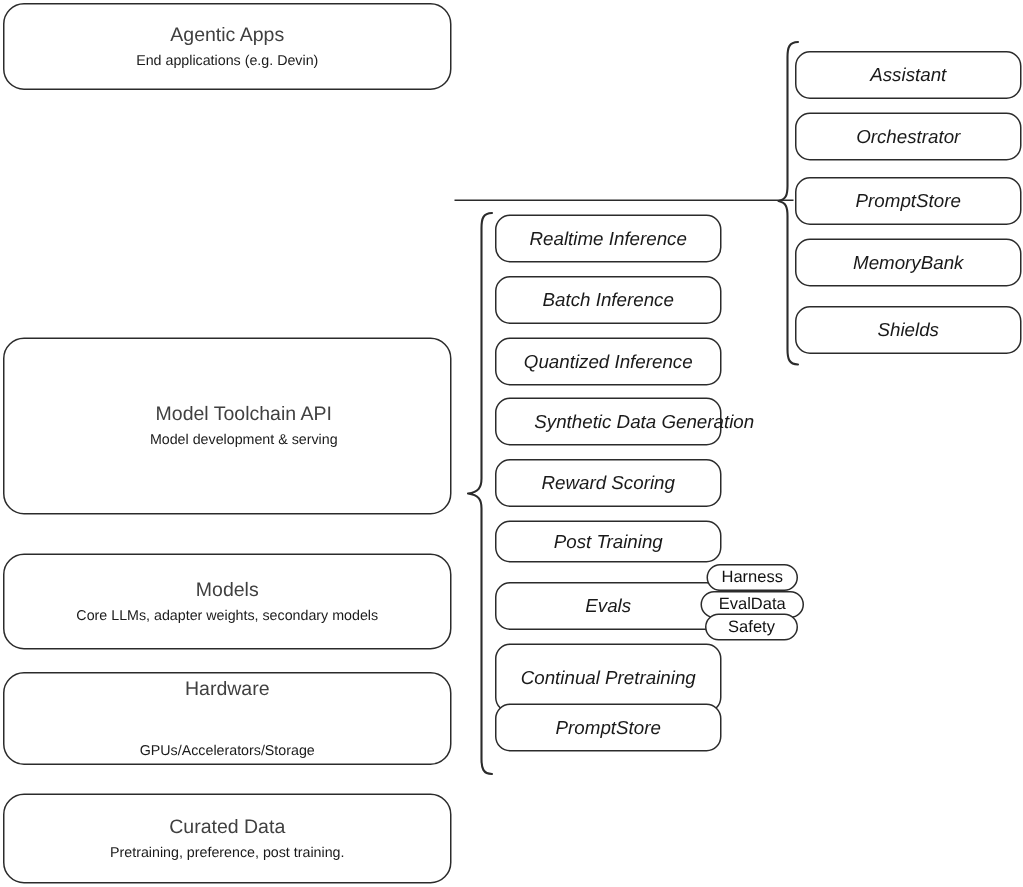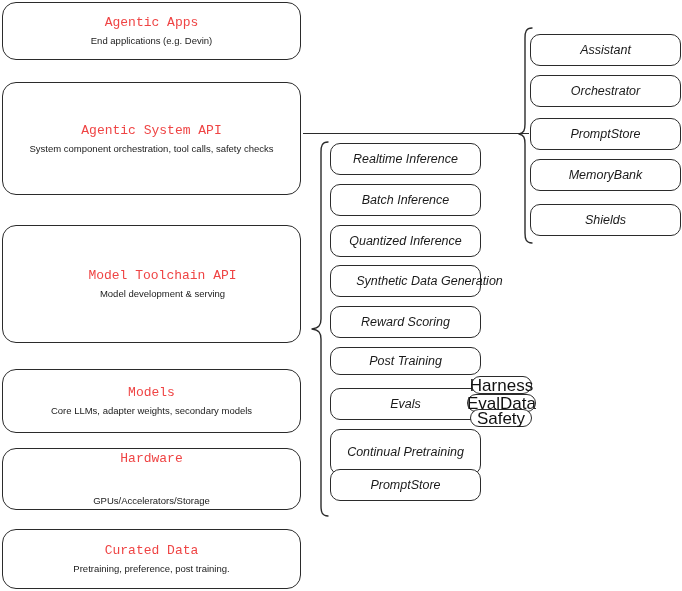--- a/index.html
+++ b/index.html
@@ -30,23 +30,22 @@
     display: flex;
     flex-direction: column;
     align-items: center;
     justify-content: center;
     text-align: center;
     padding: 2px 6px;
   }
   .node .title {
     font-size: 13px;
     line-height: 16px;
-    color: #ef4444;
+    color: #404040;
     white-space: nowrap;
-    font-family: Liberation Mono, monospace;
   }
   .node .subtitle {
     font-size: 9.5px;
     line-height: 13px;
     color: #1a1a1a;
     margin-top: 3px;
     white-space: nowrap;
   }
 
   
@@ -74,21 +73,21 @@
   
   .pill {
     position: absolute;
     box-sizing: border-box;
     border: 1.4px solid #2b2b2b;
     border-radius: 999px;
     background: #ffffff;
     display: flex;
     align-items: center;
     justify-content: center;
-    font-size: 17px;
+    font-size: 11px;
     line-height: 13px;
     color: #111111;
     white-space: nowrap;
     z-index: 6;
   }
 
   
   .connector {
     position: absolute;
     background: #2b2b2b;
@@ -116,24 +115,20 @@
 </head>
 <body>
 
 <div id="canvas">
 
   <div class="node layer-node" style="left: 2px; top: 2px; width: 299px; height: 58px;">
     <div class="title">Agentic Apps</div>
     <div class="subtitle">End applications (e.g. Devin)</div>
   </div>
 
-  <div class="node layer-node" style="left: 2px; top: 82px; width: 299px; height: 113px;">
-    <div class="title">Agentic System API</div>
-    <div class="subtitle">System component orchestration, tool calls, safety checks</div>
-  </div>
 
   <div class="node layer-node" style="left: 2px; top: 225px; width: 299px; height: 118px; padding-left: 28px;">
     <div class="title">Model Toolchain API</div>
     <div class="subtitle">Model development &amp; serving</div>
   </div>
 
   <div class="node layer-node" style="left: 2px; top: 369px; width: 299px; height: 64px;">
     <div class="title">Models</div>
     <div class="subtitle">Core LLMs, adapter weights, secondary models</div>
   </div>

